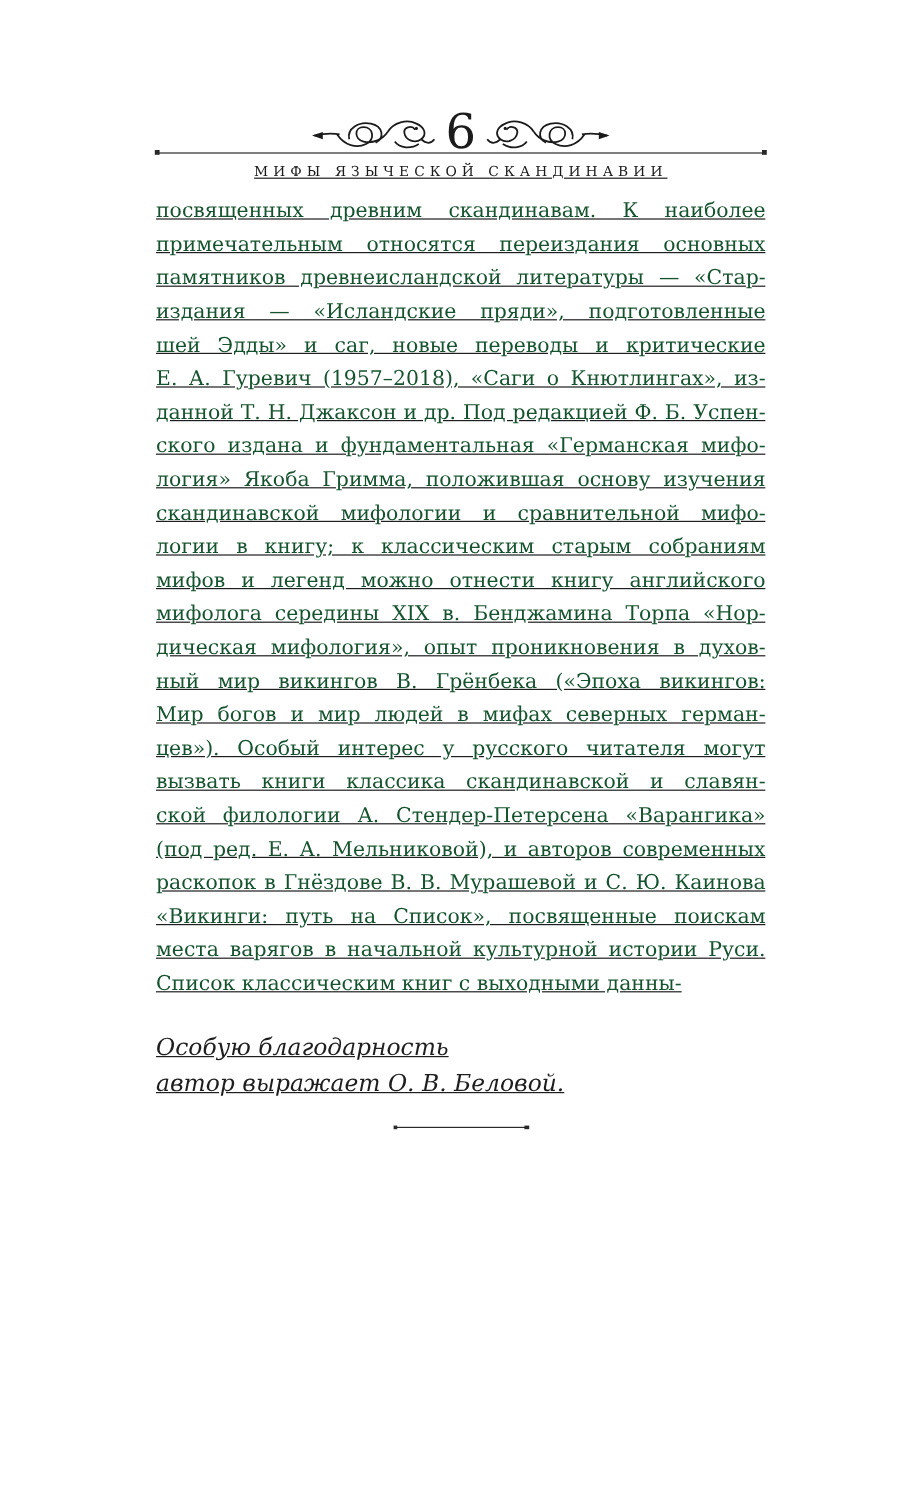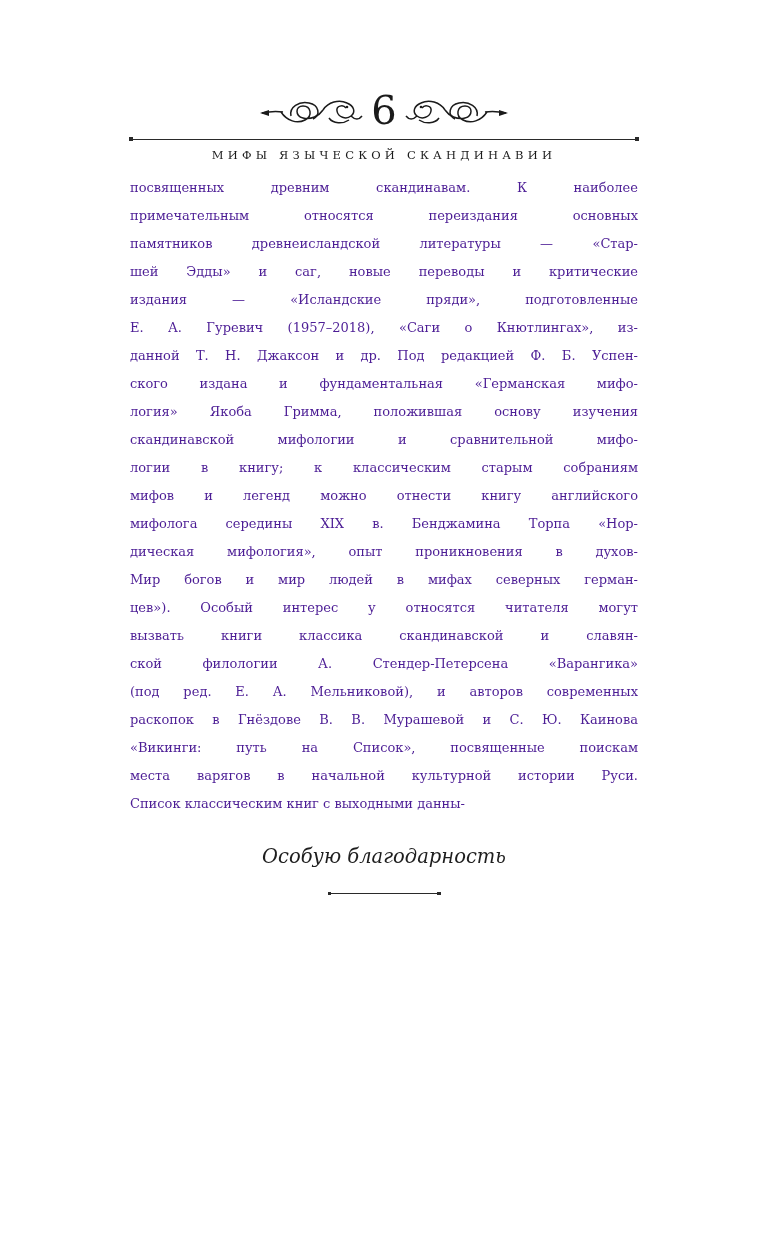--- a/index.html
+++ b/index.html
@@ -6,21 +6,21 @@
   .page {
     position: relative;
     width: 768px;
     height: 1240px;
     background: #ffffff;
     margin: 0 auto;
     overflow: hidden;
     font-family: "DejaVu Serif", "Liberation Serif", serif;
     color: #1e1e1e;
   }
-  .col { width: 508px; margin: 12px auto; }
+  .col { width: 508px; margin: 0 auto; text-decoration: underline; }
 
   
   .ornament-row {
     padding-top: 82px;
     display: flex;
     align-items: flex-end;
     justify-content: center;
     gap: 6px;
     height: 45px;
     box-sizing: content-box;
@@ -53,39 +53,39 @@
   .running-head {
     margin-top: 8px;
     text-align: center;
     font-size: 11.5px;
     letter-spacing: 4.2px;
     color: #1b1b1b;
     white-space: nowrap;
   }
 
   
-  .body-lines { margin-top: 12px; font-size: 13px; color: #4c1d95; }
+  .body-lines { margin-top: 12px; font-size: 17px; color: #14532d; }
   .body-lines .body-line {
     height: 28px;
     line-height: 28px;
     text-align: justify;
     text-align-last: justify;
     text-justify: inter-word;
     white-space: nowrap;
     overflow: hidden;
   }
   .body-lines .body-line:last-child { text-align-last: left; }
 
   
   .ack {
     margin-top: 24px;
     font-style: italic;
     font-size: 19.5px;
     color: #1e1e1e;
-    text-align: center;
+    text-align: left;
   }
   .ack .ack-line { height: 30px; line-height: 30px; white-space: nowrap; }
 
   
   .end-divider {
     position: relative;
     width: 111px;
     margin: 21px auto 0 auto;
     border-top: 1.5px solid #2a2a2a;
     height: 0;
@@ -130,42 +130,44 @@
   </div>
 
   <div class="col">
     <div class="rule"></div>
     <div class="running-head">МИФЫ ЯЗЫЧЕСКОЙ СКАНДИНАВИИ</div>
 
     <div class="body-lines">
         <div class="body-line">посвященных древним скандинавам. К наиболее</div>
         <div class="body-line">примечательным относятся переиздания основных</div>
         <div class="body-line">памятников древнеисландской литературы — «Стар-</div>
+        <div class="body-line">издания — «Исландские пряди», подготовленные</div>
         <div class="body-line">шей Эдды» и саг, новые переводы и критические</div>
-        <div class="body-line">издания — «Исландские пряди», подготовленные</div>
         <div class="body-line">Е. А. Гуревич (1957–2018), «Саги о Кнютлингах», из-</div>
         <div class="body-line">данной Т. Н. Джаксон и др. Под редакцией Ф. Б. Успен-</div>
         <div class="body-line">ского издана и фундаментальная «Германская мифо-</div>
         <div class="body-line">логия» Якоба Гримма, положившая основу изучения</div>
         <div class="body-line">скандинавской мифологии и сравнительной мифо-</div>
         <div class="body-line">логии в книгу; к классическим старым собраниям</div>
         <div class="body-line">мифов и легенд можно отнести книгу английского</div>
         <div class="body-line">мифолога середины XIX в. Бенджамина Торпа «Нор-</div>
         <div class="body-line">дическая мифология», опыт проникновения в духов-</div>
+        <div class="body-line">ный мир викингов В. Грёнбека («Эпоха викингов:</div>
         <div class="body-line">Мир богов и мир людей в мифах северных герман-</div>
-        <div class="body-line">цев»). Особый интерес у относятся читателя могут</div>
+        <div class="body-line">цев»). Особый интерес у русского читателя могут</div>
         <div class="body-line">вызвать книги классика скандинавской и славян-</div>
         <div class="body-line">ской филологии А. Стендер-Петерсена «Варангика»</div>
         <div class="body-line">(под ред. Е. А. Мельниковой), и авторов современных</div>
         <div class="body-line">раскопок в Гнёздове В. В. Мурашевой и С. Ю. Каинова</div>
         <div class="body-line">«Викинги: путь на Список», посвященные поискам</div>
         <div class="body-line">места варягов в начальной культурной истории Руси.</div>
         <div class="body-line">Список классическим книг с выходными данны-</div>
       </div>
 
     <div class="ack">
         <div class="ack-line">Особую благодарность</div>
+        <div class="ack-line">автор выражает О. В. Беловой.</div>
       </div>
 
     <div class="end-divider"></div>
   </div>
 
 </div>
 
 </body></html>

